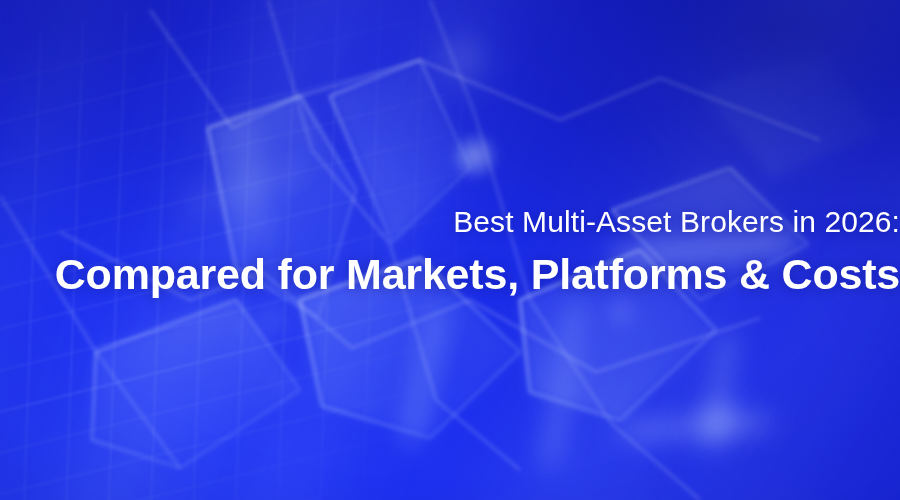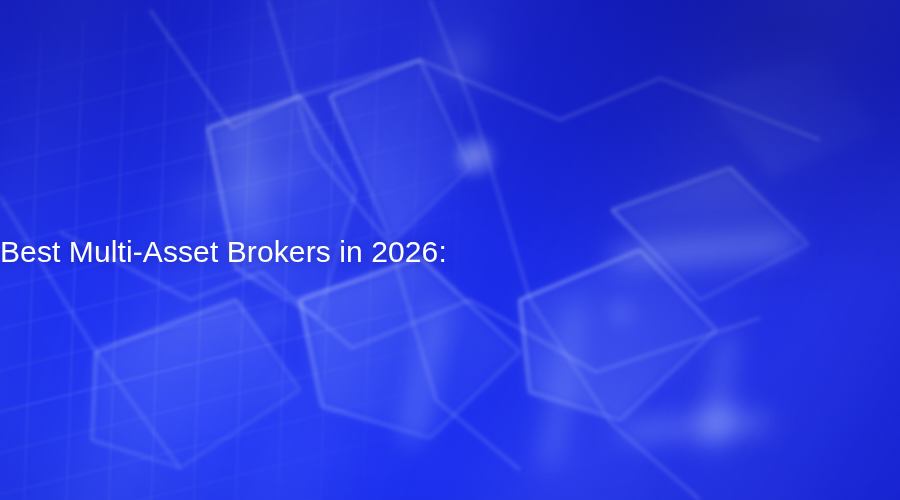--- a/index.html
+++ b/index.html
@@ -103,21 +103,21 @@
       radial-gradient(90% 95% at 50% 50%, rgba(0,0,60,0) 48%, rgba(0,0,60,.16) 100%);
   }
 
   
   .headline {
     position: absolute;
     left: 0; right: 0;
     top: 0; bottom: 0;
     display: flex;
     flex-direction: column;
-    align-items: flex-start;
+    align-items: flex-end;
     justify-content: center;
     text-align: center;
     padding-top: 4px;
   }
   .line-1 {
     color: #ffffff;
     font-size: 30px;
     font-weight: 400;
     letter-spacing: .1px;
     line-height: 1.06;
@@ -213,15 +213,16 @@
   <div class="dot dot-2"></div>
   <div class="dot dot-1"></div>
   <div class="dot dot-3"></div>
   <div class="dot dot-4"></div>
   <div class="dot dot-5"></div>
 
   <div class="vignette"></div>
 
   <div class="headline">
     <div class="line-1">Best Multi-Asset Brokers in 2026:</div>
+    <div class="line-2">Compared for Markets, Platforms &amp; Costs</div>
   </div>
 
 </div>
 
 </body></html>

